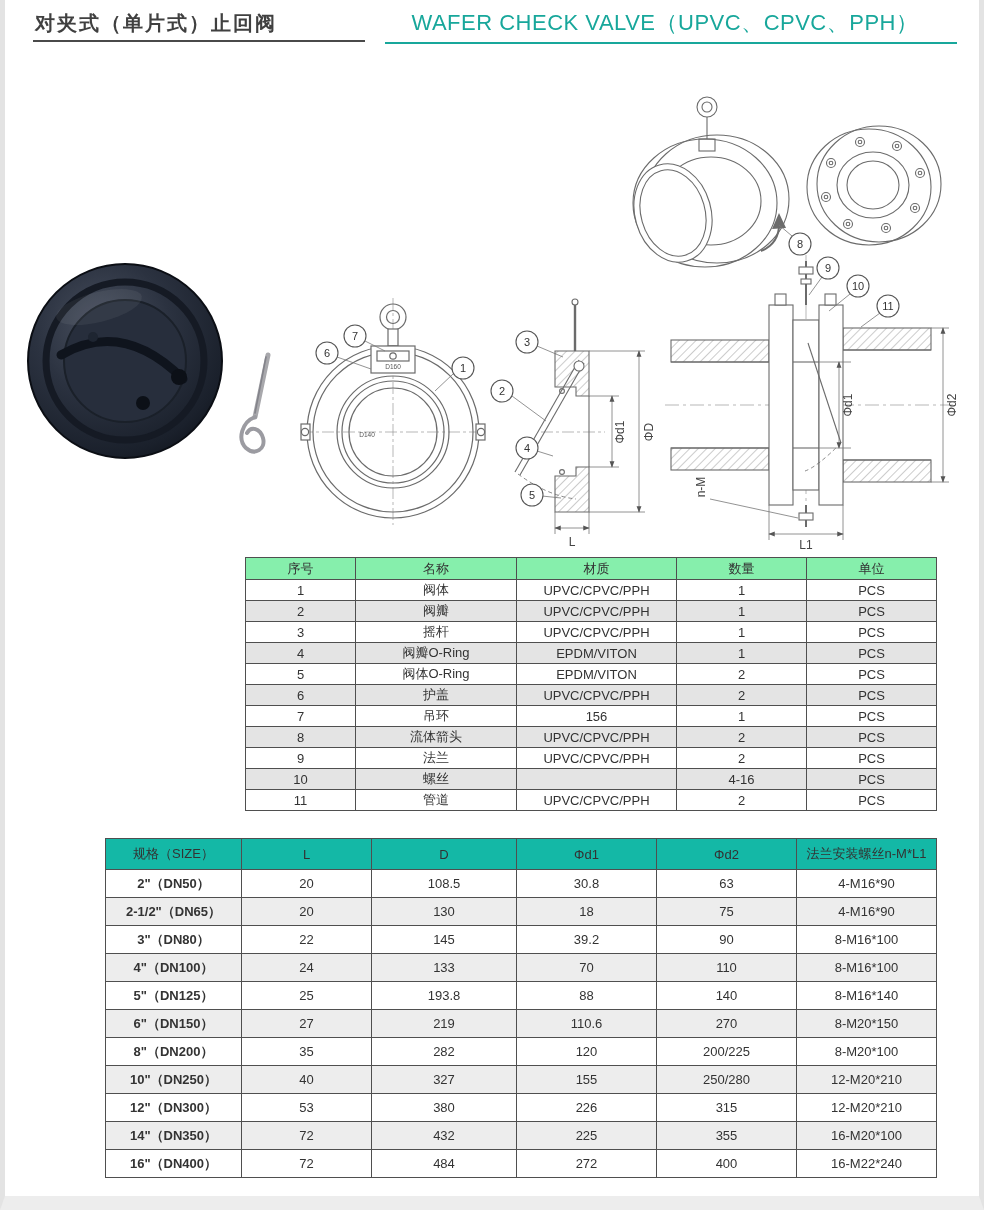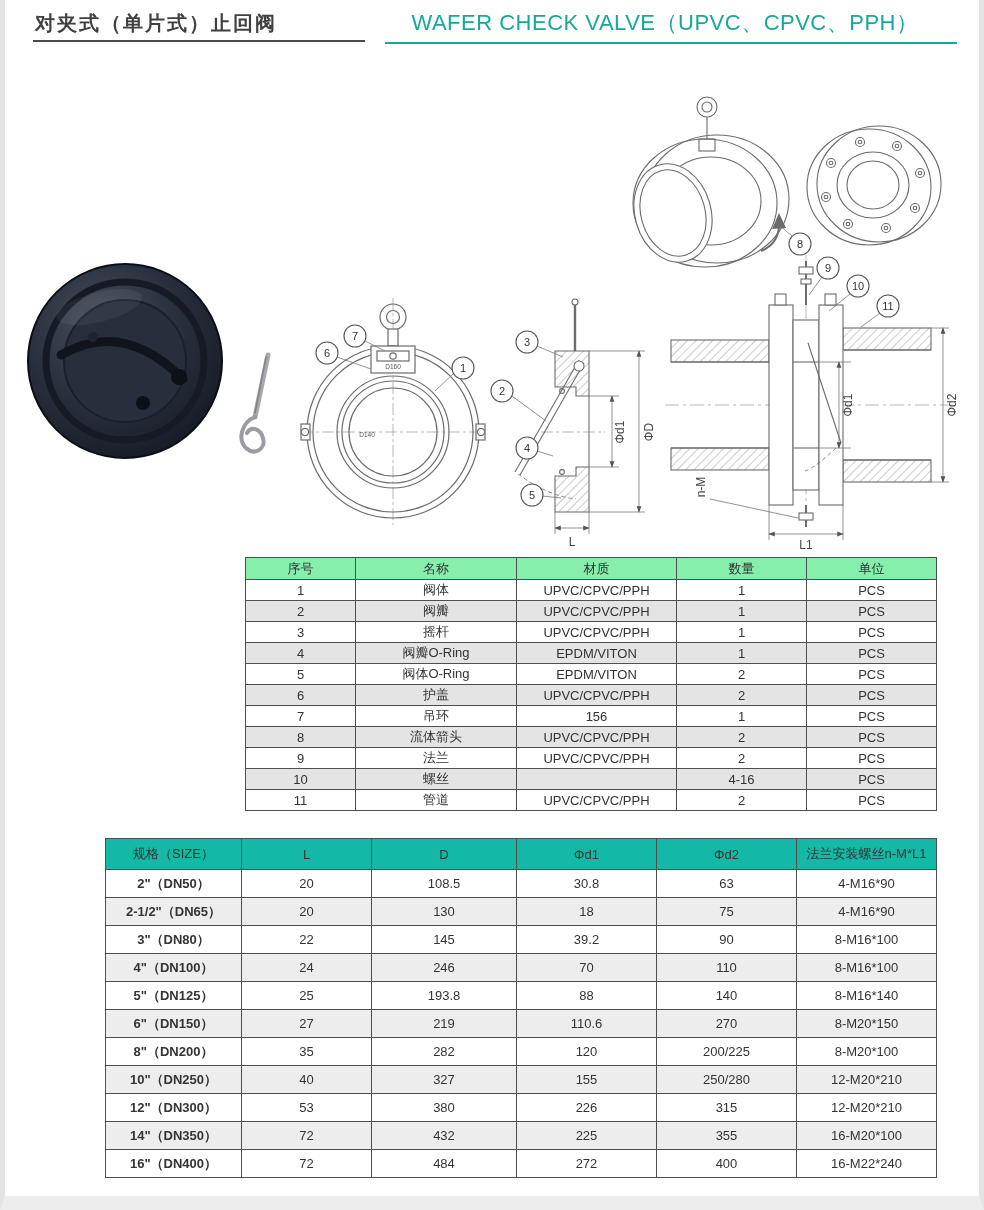--- a/index.html
+++ b/index.html
@@ -400,21 +400,21 @@
             <td>3"（DN80）</td>
             <td>22</td>
             <td>145</td>
             <td>39.2</td>
             <td>90</td>
             <td>8-M16*100</td>
           </tr>
           <tr>
             <td>4"（DN100）</td>
             <td>24</td>
-            <td>246</td>
+            <td>133</td>
             <td>70</td>
             <td>110</td>
             <td>8-M16*100</td>
           </tr>
           <tr>
             <td>5"（DN125）</td>
             <td>25</td>
             <td>193.8</td>
             <td>88</td>
             <td>140</td>

